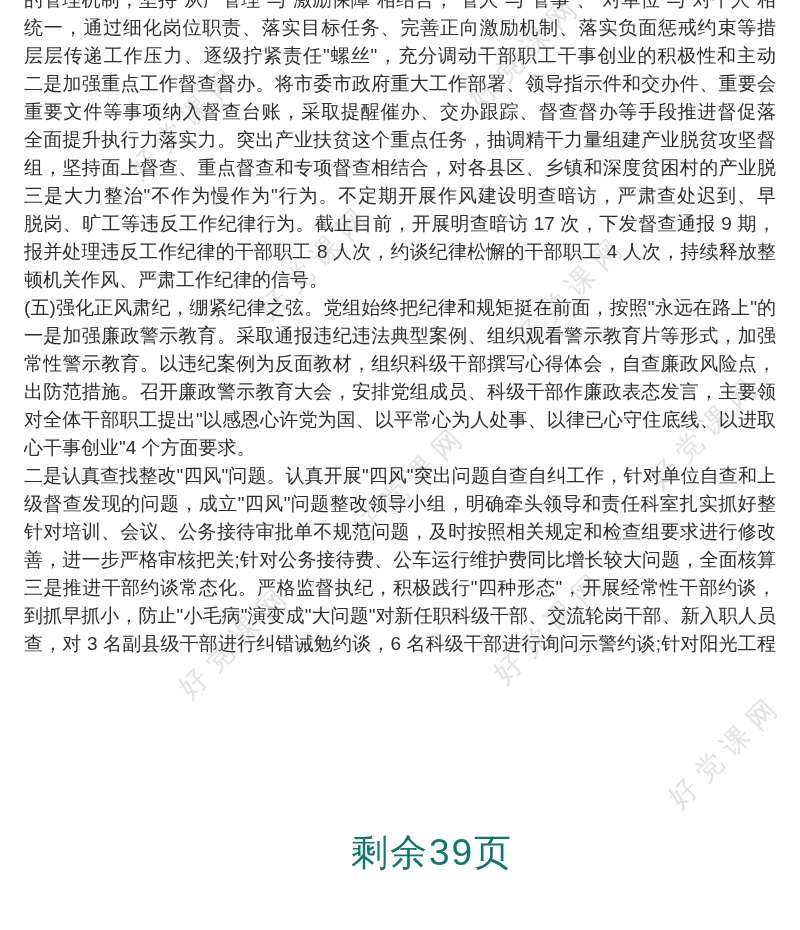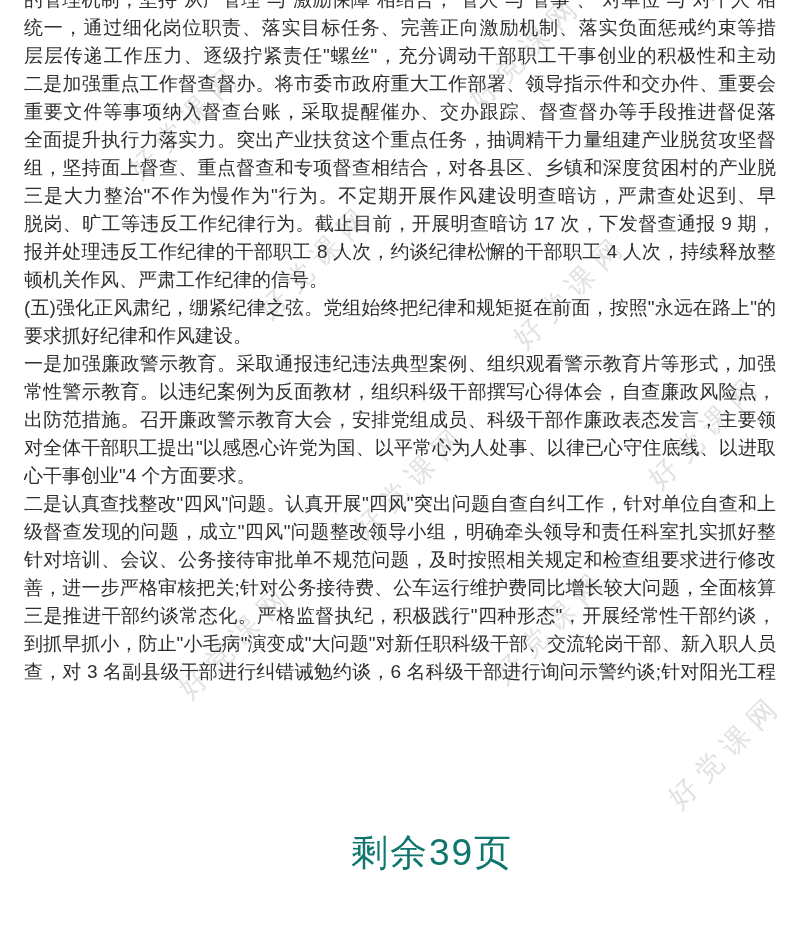--- a/index.html
+++ b/index.html
@@ -87,21 +87,20 @@
       <div class="line full">层层传递工作压力、逐级拧紧责任"螺丝"，充分调动干部职工干事创业的积极性和主动性。</div>
       <div class="line full">二是加强重点工作督查督办。将市委市政府重大工作部署、领导指示件和交办件、重要会议、</div>
       <div class="line full">重要文件等事项纳入督查台账，采取提醒催办、交办跟踪、督查督办等手段推进督促落实，</div>
       <div class="line full">全面提升执行力落实力。突出产业扶贫这个重点任务，抽调精干力量组建产业脱贫攻坚督查</div>
       <div class="line full">组，坚持面上督查、重点督查和专项督查相结合，对各县区、乡镇和深度贫困村的产业脱贫</div>
       <div class="line full">三是大力整治"不作为慢作为"行为。不定期开展作风建设明查暗访，严肃查处迟到、早退、</div>
       <div class="line full">脱岗、旷工等违反工作纪律行为。截止目前，开展明查暗访 17 次，下发督查通报 9 期，通</div>
       <div class="line full">报并处理违反工作纪律的干部职工 8 人次，约谈纪律松懈的干部职工 4 人次，持续释放整</div>
       <div class="line">顿机关作风、严肃工作纪律的信号。</div>
       <div class="line full">(五)强化正风肃纪，绷紧纪律之弦。党组始终把纪律和规矩挺在前面，按照"永远在路上"的</div>
-      <div class="line">要求抓好纪律和作风建设。</div>
       <div class="line full">一是加强廉政警示教育。采取通报违纪违法典型案例、组织观看警示教育片等形式，加强经</div>
       <div class="line full">常性警示教育。以违纪案例为反面教材，组织科级干部撰写心得体会，自查廉政风险点，提</div>
       <div class="line full">出防范措施。召开廉政警示教育大会，安排党组成员、科级干部作廉政表态发言，主要领导</div>
       <div class="line full">对全体干部职工提出"以感恩心许党为国、以平常心为人处事、以律已心守住底线、以进取</div>
       <div class="line">心干事创业"4 个方面要求。</div>
       <div class="line full">二是认真查找整改"四风"问题。认真开展"四风"突出问题自查自纠工作，针对单位自查和上</div>
       <div class="line full">级督查发现的问题，成立"四风"问题整改领导小组，明确牵头领导和责任科室扎实抓好整改。</div>
       <div class="line full">针对培训、会议、公务接待审批单不规范问题，及时按照相关规定和检查组要求进行修改完</div>
       <div class="line full">善，进一步严格审核把关;针对公务接待费、公车运行维护费同比增长较大问题，全面核算数</div>
       <div class="line full">三是推进干部约谈常态化。严格监督执纪，积极践行"四种形态"，开展经常性干部约谈，做</div>

